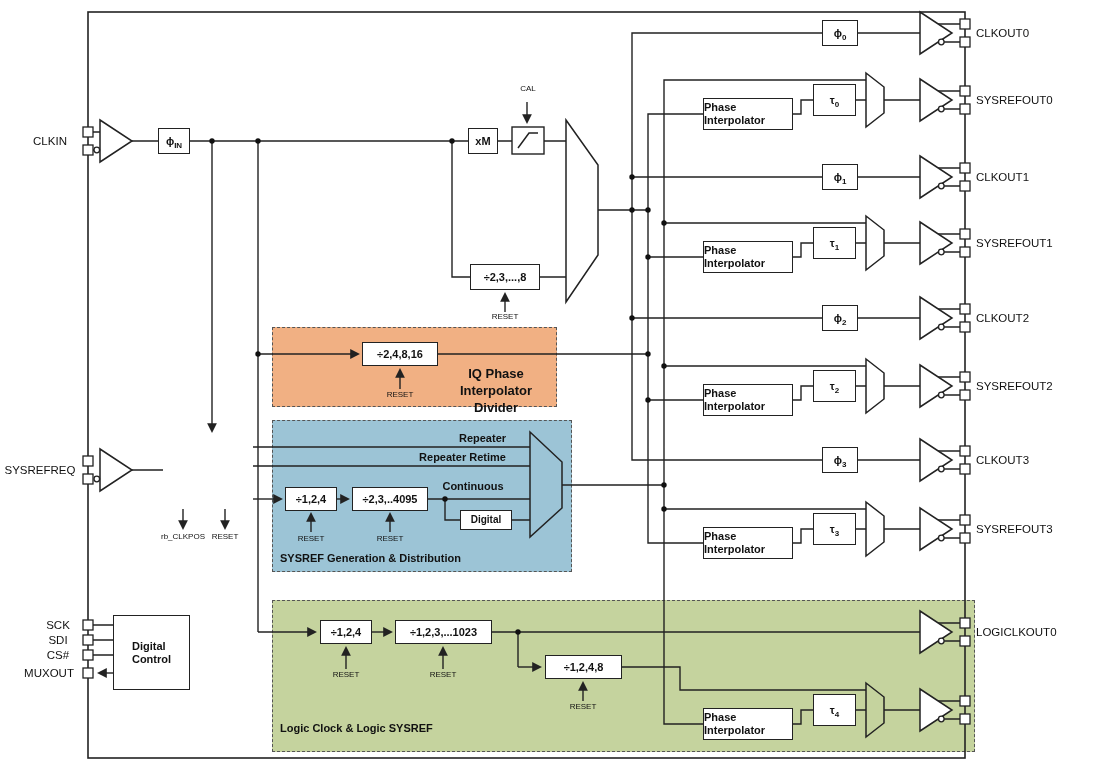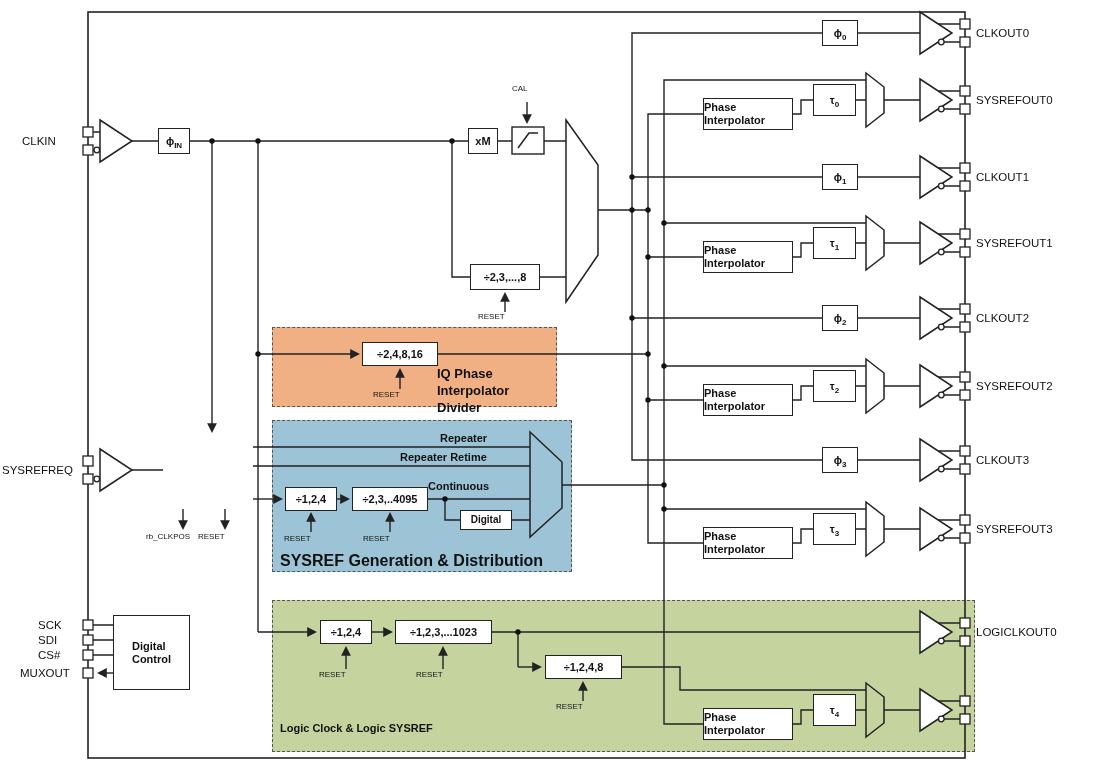--- a/index.html
+++ b/index.html
@@ -5,22 +5,22 @@
   html,body{margin:0;padding:0;background:#fff;}
   .stage{position:relative;width:1100px;height:773px;background:#ffffff;
          font-family:"Liberation Sans",sans-serif;color:#111;overflow:hidden;}
   .region{position:absolute;border:1.6px dashed #555;box-sizing:border-box;}
   .blk{position:absolute;background:#fff;border:1.4px solid #222;box-sizing:border-box;
        display:flex;align-items:center;justify-content:center;text-align:left;
        font-size:11px;font-weight:bold;line-height:1.15;white-space:pre-line;}
   .lbl{position:absolute;font-size:11.5px;line-height:1.3;white-space:pre-line;}
   .sm{font-size:8px;}
   .b{font-weight:bold;}
-  .r{text-align:left;}
-  .c{text-align:left;}
+  .r{text-align:center;}
+  .c{text-align:center;}
   sub{font-size:8px;line-height:0;}
   svg.overlay{position:absolute;left:0;top:0;}
 </style>
 </head>
 <body>
 
 <div class="stage">
 
   <div class="region" style="left: 272px; top: 327px; width: 285px; height: 80px; background-color: rgb(241, 176, 131);"></div>
   <div class="region" style="left: 272px; top: 420px; width: 300px; height: 152px; background-color: rgb(156, 196, 214);"></div>
@@ -202,21 +202,21 @@
   <div class="lbl sm c" style="left:146px;top:532px;width:74px">rb_CLKPOS</div>
   <div class="lbl sm c" style="left:198px;top:532px;width:54px">RESET</div>
   <div class="lbl b r" style="left:440px;top:431px;width:85px;font-size:11px">Repeater</div>
   <div class="lbl b r" style="left:400px;top:450px;width:125px;font-size:11px">Repeater Retime</div>
   <div class="lbl b r" style="left:428px;top:479px;width:90px;font-size:11px">Continuous</div>
   <div class="blk" style="left:285px;top:487px;width:52px;height:24px">÷1,2,4</div>
   <div class="blk" style="left:352px;top:487px;width:76px;height:24px">÷2,3,..4095</div>
   <div class="lbl sm c" style="left:284px;top:534px;width:54px">RESET</div>
   <div class="lbl sm c" style="left:363px;top:534px;width:54px">RESET</div>
   <div class="blk" style="left:460px;top:510px;width:52px;height:20px;font-size:10px">Digital</div>
-  <div class="lbl b" style="left:280px;top:551px;width:285px;font-size:16px">SYSREF Generation &amp; Distribution</div>
+  <div class="lbl b" style="left:280px;top:551px;width:285px;font-size:11px">SYSREF Generation &amp; Distribution</div>
 
   <div class="blk" style="left:320px;top:620px;width:52px;height:24px">÷1,2,4</div>
   <div class="blk" style="left:395px;top:620px;width:97px;height:24px">÷1,2,3,...1023</div>
   <div class="blk" style="left:545px;top:655px;width:77px;height:24px">÷1,2,4,8</div>
   <div class="lbl sm c" style="left:319px;top:670px;width:54px">RESET</div>
   <div class="lbl sm c" style="left:416px;top:670px;width:54px">RESET</div>
   <div class="lbl sm c" style="left:556px;top:702px;width:54px">RESET</div>
   <div class="lbl b" style="left:280px;top:721px;width:250px;font-size:11px">Logic Clock &amp; Logic SYSREF</div>
 
   <div class="blk" style="left:703px;top:98px;width:90px;height:32px">Phase Interpolator</div>

